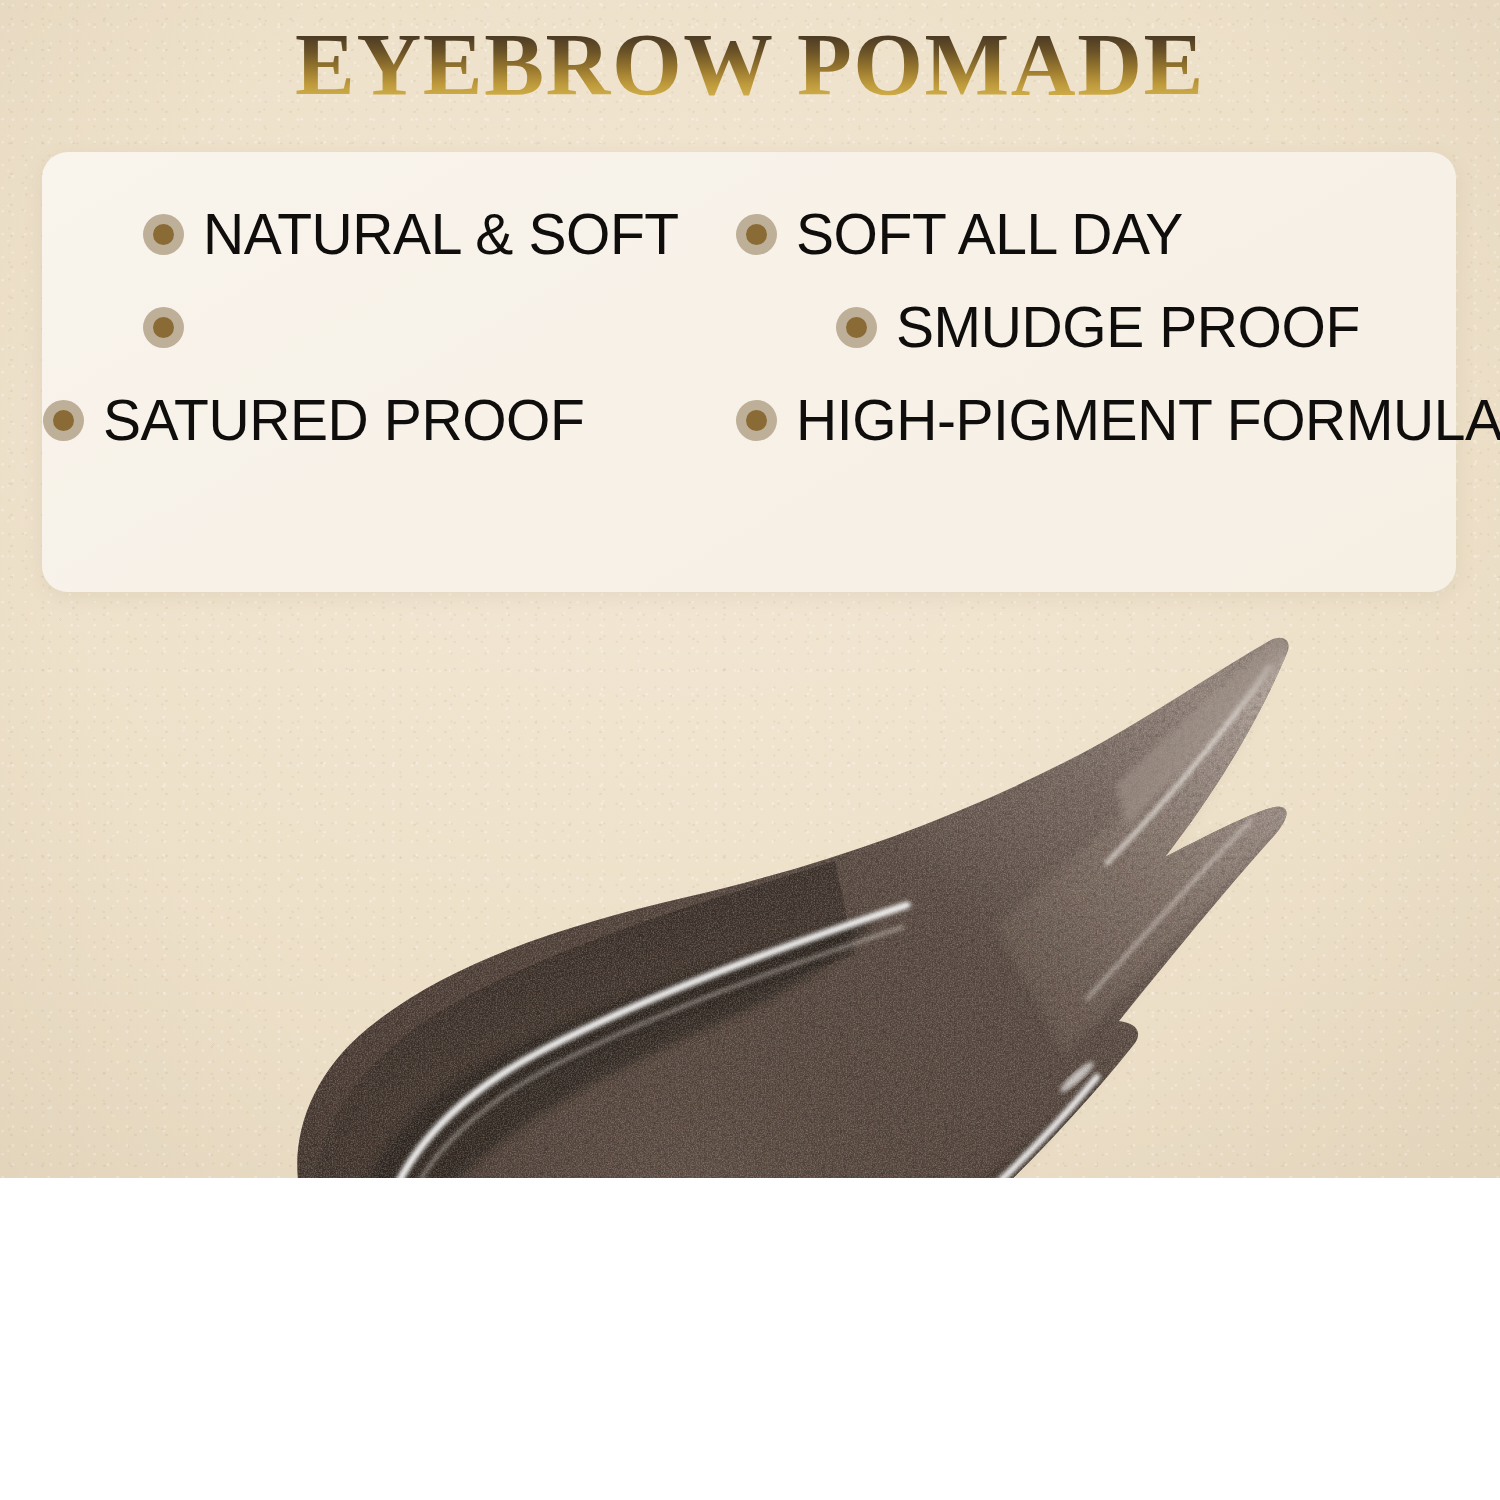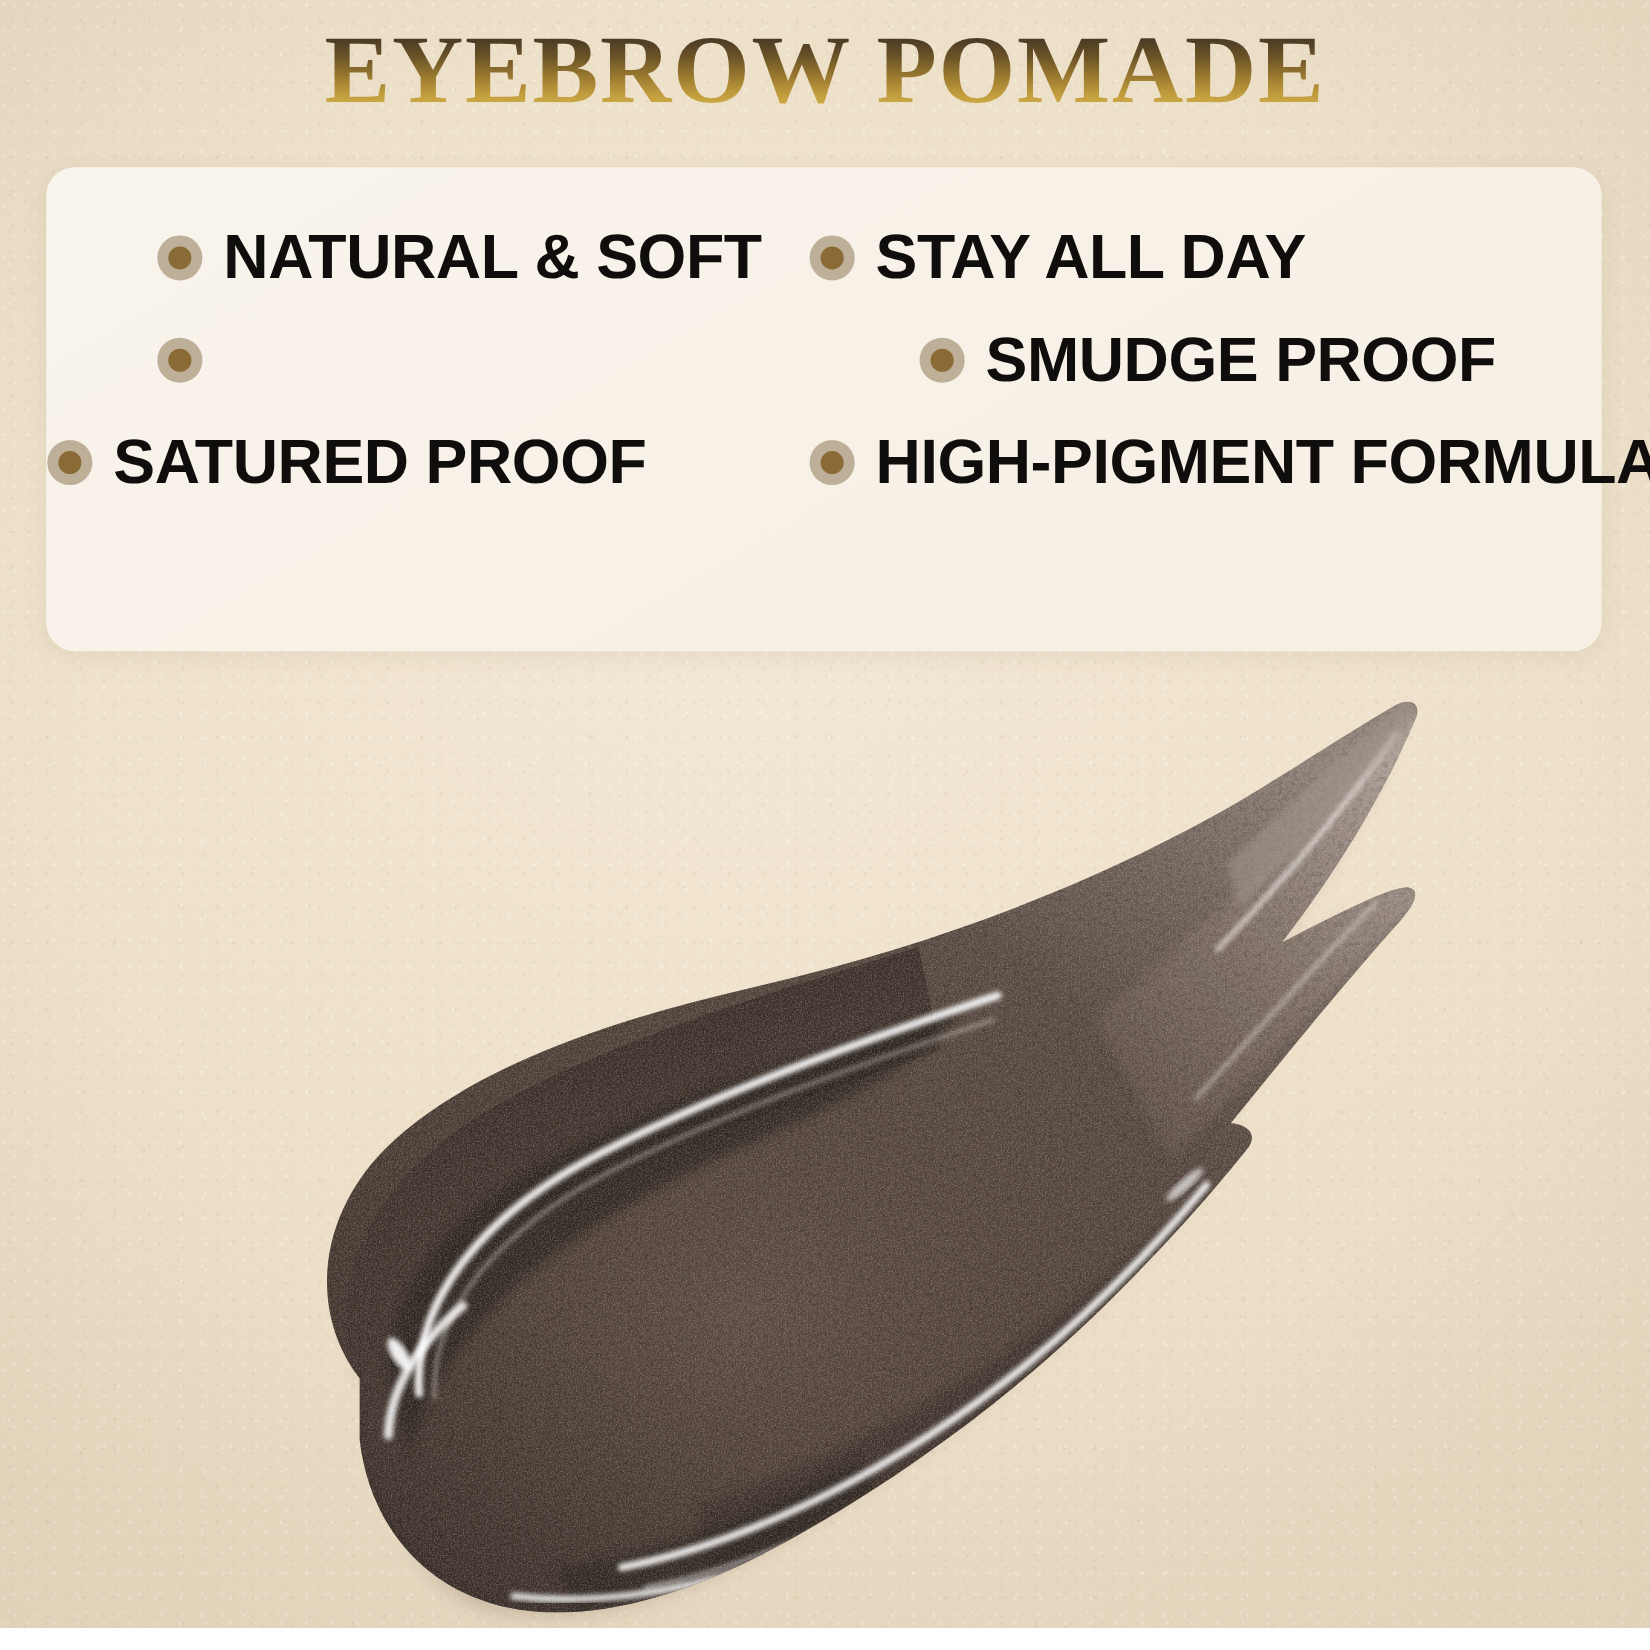--- a/index.html
+++ b/index.html
@@ -4,21 +4,21 @@
 <style>
   html, body {
     margin: 0;
     padding: 0;
     background: #ffffff;
   }
 
   #stage {
     position: relative;
     width: 1500px;
-    height: 1480px;
+    height: 1178px;
     overflow: hidden;
     background: #404040;
     font-family: "Liberation Sans", sans-serif;
   }
 
   
   #bg-base {
     position: absolute;
     inset: 0;
     background:
@@ -113,21 +113,21 @@
     left: 50%;
     top: 50%;
     width: 21px;
     height: 21px;
     margin: -10.5px 0 0 -10.5px;
     border-radius: 50%;
     background: #8A6A35;
   }
   .feature-label {
     font-size: 57px;
-    font-weight: 700;
+    font-weight: 400;
     color: #100E0C;
     letter-spacing: -0.4px;
     line-height: 1;
     white-space: nowrap;
   }
 
   
   #swatch-wrap {
     position: absolute;
     left: 235px;
@@ -154,21 +154,21 @@
 
   <div id="feature-panel">
     <div id="feature-grid">
 
       <div class="feature-row col-left">
         <span class="bullet"></span>
         <span class="feature-label">NATURAL &amp; SOFT</span>
       </div>
       <div class="feature-row col-right">
         <span class="bullet"></span>
-        <span class="feature-label">STAY ALL DAY</span>
+        <span class="feature-label">SOFT ALL DAY</span>
       </div>
 
       <div class="feature-row col-left">
         <span class="bullet"></span>
       </div>
 
       <div class="feature-row col-left">
         <span class="bullet"></span>
         <span class="feature-label">SMUDGE PROOF</span>
       </div>

